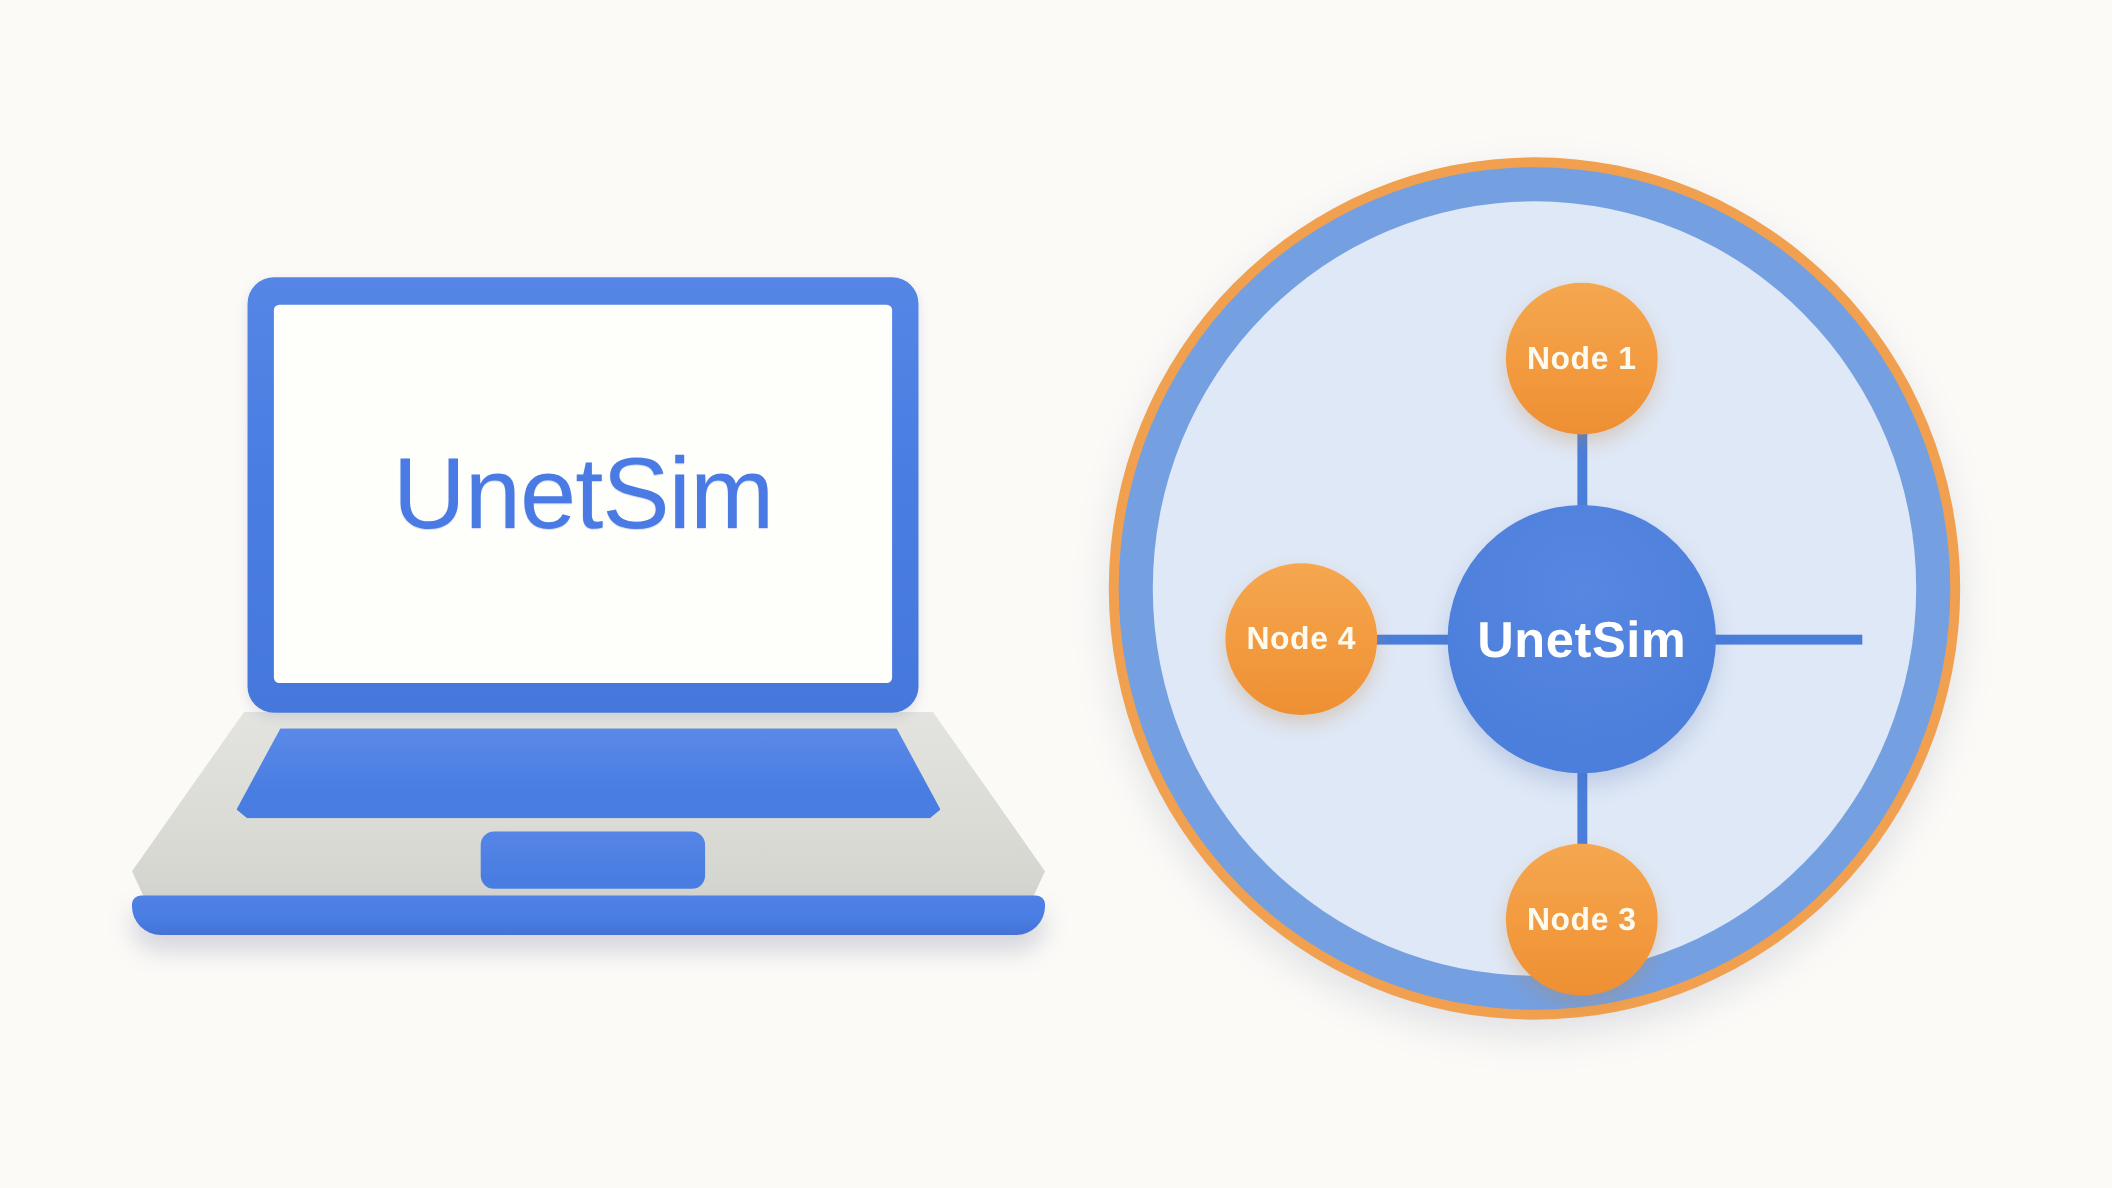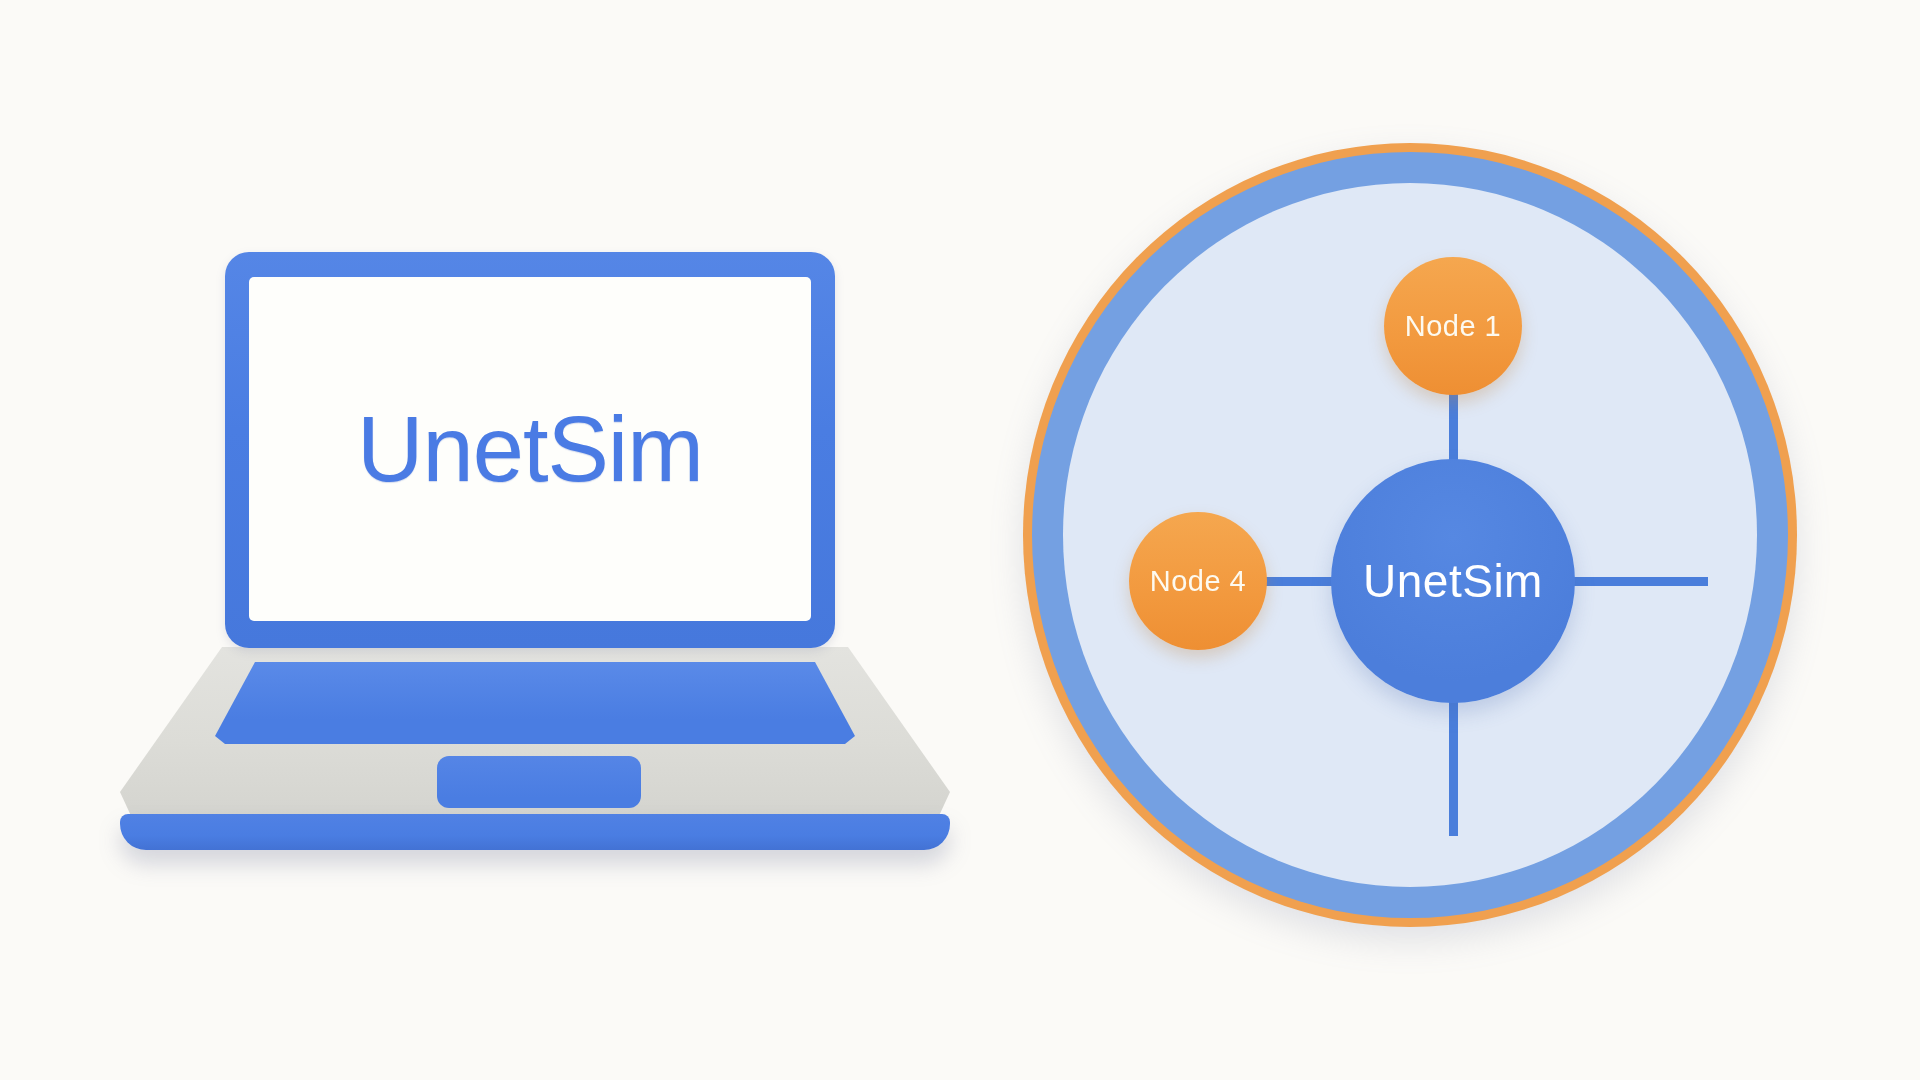--- a/index.html
+++ b/index.html
@@ -66,24 +66,25 @@
   }
   .laptop-trackpad{
     position:absolute;left:437px;top:756px;width:204px;height:52px;
     background:linear-gradient(180deg,#5585E6 0%,var(--laptop_blue) 80%);
     border-radius:12px;
   }
 
   
   .network{position:absolute;left:980px;top:100px;width:900px;height:880px;}
   .net-outer{
-    position:absolute;left:43px;top:43px;width:774px;height:784px;
+    position:absolute;left:28px;top:43px;width:774px;height:784px;
     border-radius:50%;
     background:var(--outer_ring_orange);
     box-shadow:0 14px 34px rgba(120,130,160,0.20);
+    font-weight:bold;
   }
   .net-ring{
     position:absolute;inset:9px;border-radius:50%;
     background:var(--inner_ring_blue);
   }
   .net-fill{
     position:absolute;inset:31px;border-radius:50%;
     background:var(--network_fill);
   }
   .link{position:absolute;background:var(--link_blue);}
@@ -138,20 +139,23 @@
     <div class="net-outer">
       <div class="net-ring">
         <div class="net-fill"></div>
       </div>
       <div class="link link-vertical"></div>
       <div class="link link-horizontal"></div>
 
       <div class="node node-top">
         <span class="node-label">Node 1</span>
       </div>
+      <div class="node node-bottom">
+        <span class="node-label">Node 3</span>
+      </div>
       <div class="node node-left">
         <span class="node-label">Node 4</span>
       </div>
 
       <div class="hub">
         <span class="hub-label">UnetSim</span>
       </div>
     </div>
   </div>
 

